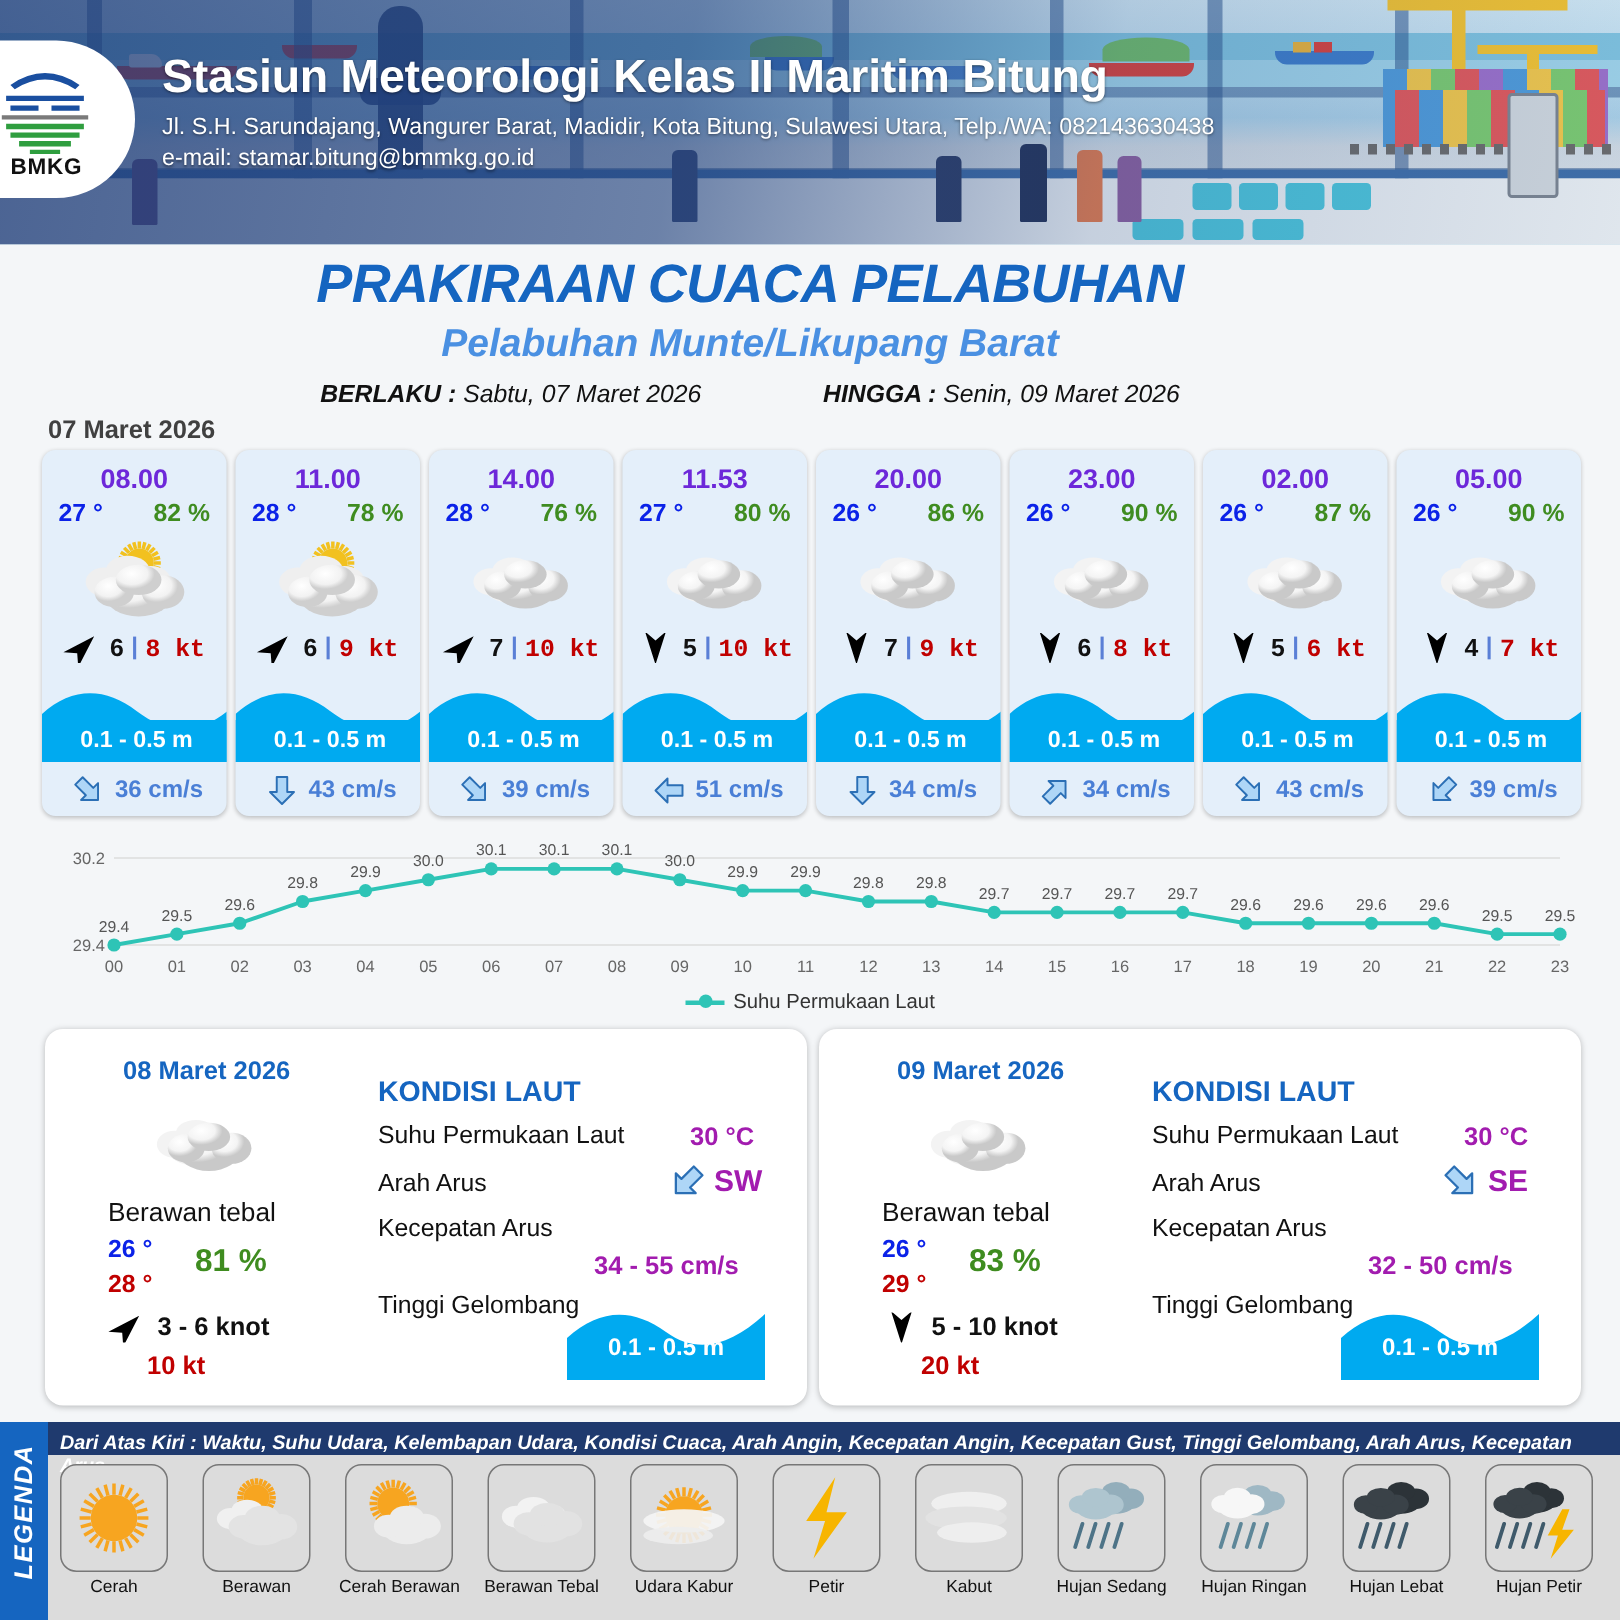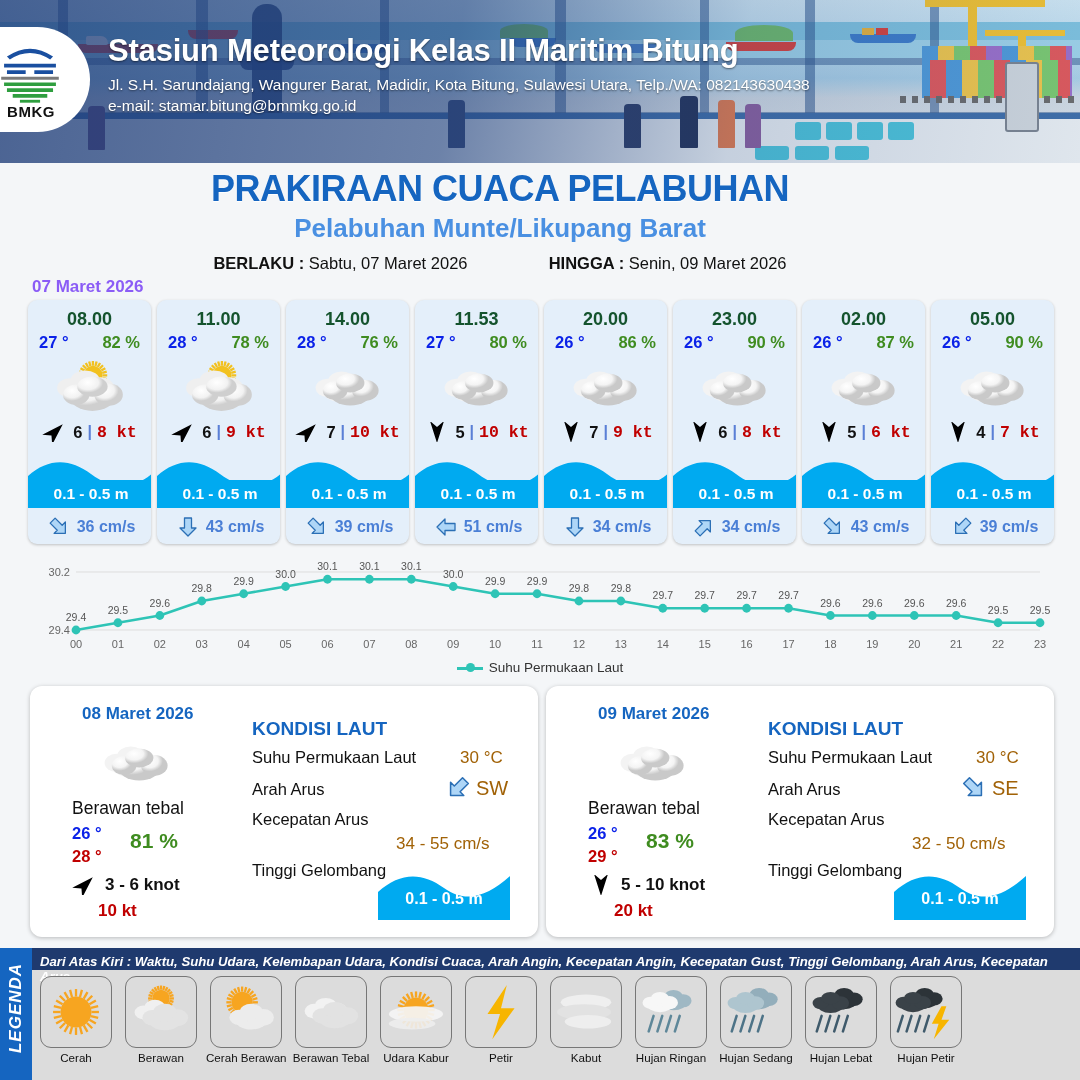--- a/index.html
+++ b/index.html
@@ -32,34 +32,34 @@
   .logo-inner { position:absolute; left:12px; top:8px; width:72px; height:72px; }
   .logo-text { position:absolute; left:10px; top:76px; width:78px; text-align:center;
      font-size:15px; font-weight:bold; color:#111; letter-spacing:.5px; }
   .hdr-text { position:absolute; left:108px; top:30px; color:#fff; text-shadow:0 1px 2px rgba(0,0,0,.5); }
   .h-line1 { font-size:19.5px; font-weight:bold; letter-spacing:.3px; }
   .h-line2 { font-size:31px; font-weight:bold; margin-top:3px; letter-spacing:-.2px; }
   .h-line3 { font-size:15.5px; margin-top:7px; }
   .h-line4 { font-size:15.5px; margin-top:3px; }
 
   
-  .title-wrap { position:absolute; left:0; top:168px; width:1000px; text-align:center; }
+  .title-wrap { position:absolute; left:0; top:168px; width:1000px; text-align:center;font-style:italic; }
   .t-main { font-size:36px; font-weight:bold; color:#1565c0; letter-spacing:-.5px;
      text-shadow:0 1px 0 #fff; }
   .t-sub { font-size:26px; font-weight:bold; color:#4a90e2; margin-top:3px; }
   .t-valid { margin-top:10px; font-size:16.5px; color:#111; }
   .t-valid .lbl { font-weight:bold; }
   .t-valid .gap { display:inline-block; width:72px; }
 
   
-  .date-label { position:absolute; left:32px; top:277px; font-size:17px; font-weight:bold; color:#8b5cf6; }
+  .date-label { position:absolute; left:32px; top:277px; font-size:17px; font-weight:bold; color:#404040; }
   .cards { position:absolute; left:28px; top:300px; width:1026px; display:flex; gap:6px; }
   .card { width:126px; background:#e4effa; border-radius:9px; overflow:hidden;
      box-shadow:0 1px 3px rgba(0,0,0,.22); position:relative; height:244px; }
-  .c-time { text-align:center; font-size:18px; font-weight:bold; color:#14532d; padding-top:9px; }
+  .c-time { text-align:center; font-size:18px; font-weight:bold; color:#6d28d9; padding-top:9px; }
   .c-row { display:flex; justify-content:space-between; padding:3px 11px 0 11px; }
   .c-temp { font-size:16.5px; font-weight:bold; color:#0b22e8; }
   .c-hum { font-size:16.5px; font-weight:bold; color:#3f8c20; }
   .c-icon { height:62px; display:flex; align-items:center; justify-content:center; margin-top:3px; }
   .c-wind { display:flex; align-items:center; justify-content:center; gap:5px; height:30px; }
   .c-wdeg { font-size:16.5px; font-weight:bold; color:#111; }
   .c-sep { color:#5a7fd6; font-weight:bold; font-size:16px; }
   .c-gust { font-size:16.5px; font-weight:bold; color:#c00000;font-family:Liberation Mono, monospace; }
   .wave-zone { position:absolute; left:0; bottom:36px; width:126px; height:54px; }
   .wave-txt { position:absolute; left:0; bottom:36px; width:126px; height:28px; background:#00aaf0;
@@ -86,31 +86,31 @@
   .dp-icon { position:absolute; left:62px; top:48px; width:90px; height:54px; }
   .dp-cond { position:absolute; left:42px; top:112px; font-size:17.5px; color:#111; }
   .dp-tmin { position:absolute; left:42px; top:138px; font-size:16.5px; font-weight:bold; color:#0b22e8; }
   .dp-tmax { position:absolute; left:42px; top:161px; font-size:16.5px; font-weight:bold; color:#c00000; }
   .dp-hum { position:absolute; left:100px; top:143px; font-size:21px; font-weight:bold; color:#3f8c20; }
   .dp-wind { position:absolute; left:42px; top:189px; display:flex; align-items:center; gap:7px;
      font-size:17px; font-weight:bold; color:#111; }
   .dp-gust { position:absolute; left:68px; top:215px; font-size:17px; font-weight:bold; color:#c00000; }
   .dp-kl { position:absolute; left:222px; top:32px; font-size:19px; font-weight:bold; color:#1565c0; }
   .dp-lbl { position:absolute; left:222px; font-size:16.5px; color:#111; }
-  .dp-val { position:absolute; font-size:17px; font-weight:normal; color:#a16207; }
+  .dp-val { position:absolute; font-size:17px; font-weight:bold; color:#a21caf; }
 
   
   .legenda { position:absolute; left:0; top:948px; width:1080px; height:132px; background:#1f3a6e; }
   .leg-bar { position:absolute; left:0; top:0; width:32px; height:132px; background:#1565c0; }
   .leg-bar span { position:absolute; left:-32px; top:50px; width:96px; text-align:center;
      transform:rotate(-90deg); color:#fff; font-size:17px; font-weight:bold; font-style:italic;
      letter-spacing:1px; }
   .leg-note { position:absolute; left:40px; top:6px; width:1036px; color:#fff;
      font-size:13.2px; font-style:italic; font-weight:bold; }
-  .leg-items { position:absolute; left:36px; top:28px; width:1040px; display:flex; gap:5px; }
+  .leg-items { position:absolute; left:36px; top:28px; width:1040px; display:flex; gap:15px; }
   .leg-item { width:80px; text-align:center; }
   .leg-box { width:72px; height:72px; margin:0 auto; background:#dcdcdc; border:1px solid #777;
      border-radius:11px; display:flex; align-items:center; justify-content:center; }
   .leg-cap { margin-top:2px; font-size:11.6px; color:#111; background:#dcdcdc;
      padding:1px 0; white-space:nowrap; }
   .legenda-bg { position:absolute; left:32px; top:22px; width:1048px; height:110px; background:#dcdcdc; }
 </style>
 </head>
 <body>
 
@@ -1084,20 +1084,45 @@
         <ellipse cx="32" cy="22" rx="26" ry="8" fill="#efefef"></ellipse>
             <ellipse cx="30" cy="32" rx="28" ry="8" fill="#e2e2e2"></ellipse>
         <ellipse cx="34" cy="42" rx="24" ry="7" fill="#eeeeee"></ellipse>
           </svg>
         </div>
    <div class="leg-cap">Kabut</div>
       </div>
       <div class="leg-item">
         <div class="leg-box">
           <svg width="62" height="62" viewBox="0 0 64 64">
+        <g transform="translate(16,6) scale(0.64)">
+    <ellipse cx="30" cy="22" rx="22" ry="14" fill="#93aebb" stroke="none" stroke-width="1"></ellipse>
+    <ellipse cx="14" cy="20" rx="13" ry="10" fill="#93aebb"></ellipse>
+    <ellipse cx="46" cy="20" rx="14" ry="11" fill="#93aebb"></ellipse>
+    <ellipse cx="30" cy="12" rx="15" ry="10" fill="#93aebb"></ellipse>
+  </g>
+            <g transform="translate(2,10) scale(0.64)">
+    <ellipse cx="30" cy="22" rx="22" ry="14" fill="#aec5cf" stroke="none" stroke-width="1"></ellipse>
+    <ellipse cx="14" cy="20" rx="13" ry="10" fill="#aec5cf"></ellipse>
+    <ellipse cx="46" cy="20" rx="14" ry="11" fill="#aec5cf"></ellipse>
+    <ellipse cx="30" cy="12" rx="15" ry="10" fill="#aec5cf"></ellipse>
+  </g>
+            <g stroke="#4d7387" stroke-width="2.6" stroke-linecap="round">
+     <line x1="12" y1="36" x2="7" y2="52"></line>
+              <line x1="21" y1="36" x2="16" y2="52"></line>
+     <line x1="30" y1="36" x2="25" y2="52"></line>
+              <line x1="39" y1="36" x2="34" y2="52"></line>
+            </g>
+          </svg>
+        </div>
+   <div class="leg-cap">Hujan Sedang</div>
+      </div>
+      <div class="leg-item">
+        <div class="leg-box">
+          <svg width="62" height="62" viewBox="0 0 64 64">
         <g transform="translate(16,8) scale(0.62)">
     <ellipse cx="30" cy="22" rx="22" ry="14" fill="#9fb8c4" stroke="none" stroke-width="1"></ellipse>
     <ellipse cx="14" cy="20" rx="13" ry="10" fill="#9fb8c4"></ellipse>
     <ellipse cx="46" cy="20" rx="14" ry="11" fill="#9fb8c4"></ellipse>
     <ellipse cx="30" cy="12" rx="15" ry="10" fill="#9fb8c4"></ellipse>
   </g>
             <g transform="translate(2,10) scale(0.62)">
     <ellipse cx="30" cy="22" rx="22" ry="14" fill="#f7f7f7" stroke="none" stroke-width="1"></ellipse>
     <ellipse cx="14" cy="20" rx="13" ry="10" fill="#f7f7f7"></ellipse>
     <ellipse cx="46" cy="20" rx="14" ry="11" fill="#f7f7f7"></ellipse>
@@ -1105,45 +1130,20 @@
   </g>
             <g stroke="#5e8799" stroke-width="2.6" stroke-linecap="round">
      <line x1="14" y1="36" x2="9" y2="52"></line>
               <line x1="23" y1="36" x2="18" y2="52"></line>
      <line x1="32" y1="36" x2="27" y2="52"></line>
               <line x1="41" y1="36" x2="36" y2="52"></line>
             </g>
           </svg>
         </div>
    <div class="leg-cap">Hujan Ringan</div>
-      </div>
-      <div class="leg-item">
-        <div class="leg-box">
-          <svg width="62" height="62" viewBox="0 0 64 64">
-        <g transform="translate(16,6) scale(0.64)">
-    <ellipse cx="30" cy="22" rx="22" ry="14" fill="#93aebb" stroke="none" stroke-width="1"></ellipse>
-    <ellipse cx="14" cy="20" rx="13" ry="10" fill="#93aebb"></ellipse>
-    <ellipse cx="46" cy="20" rx="14" ry="11" fill="#93aebb"></ellipse>
-    <ellipse cx="30" cy="12" rx="15" ry="10" fill="#93aebb"></ellipse>
-  </g>
-            <g transform="translate(2,10) scale(0.64)">
-    <ellipse cx="30" cy="22" rx="22" ry="14" fill="#aec5cf" stroke="none" stroke-width="1"></ellipse>
-    <ellipse cx="14" cy="20" rx="13" ry="10" fill="#aec5cf"></ellipse>
-    <ellipse cx="46" cy="20" rx="14" ry="11" fill="#aec5cf"></ellipse>
-    <ellipse cx="30" cy="12" rx="15" ry="10" fill="#aec5cf"></ellipse>
-  </g>
-            <g stroke="#4d7387" stroke-width="2.6" stroke-linecap="round">
-     <line x1="12" y1="36" x2="7" y2="52"></line>
-              <line x1="21" y1="36" x2="16" y2="52"></line>
-     <line x1="30" y1="36" x2="25" y2="52"></line>
-              <line x1="39" y1="36" x2="34" y2="52"></line>
-            </g>
-          </svg>
-        </div>
-   <div class="leg-cap">Hujan Sedang</div>
       </div>
       <div class="leg-item">
         <div class="leg-box">
           <svg width="62" height="62" viewBox="0 0 64 64">
         <g transform="translate(16,6) scale(0.64)">
     <ellipse cx="30" cy="22" rx="22" ry="14" fill="#2c3338" stroke="none" stroke-width="1"></ellipse>
     <ellipse cx="14" cy="20" rx="13" ry="10" fill="#2c3338"></ellipse>
     <ellipse cx="46" cy="20" rx="14" ry="11" fill="#2c3338"></ellipse>
     <ellipse cx="30" cy="12" rx="15" ry="10" fill="#2c3338"></ellipse>
   </g>

